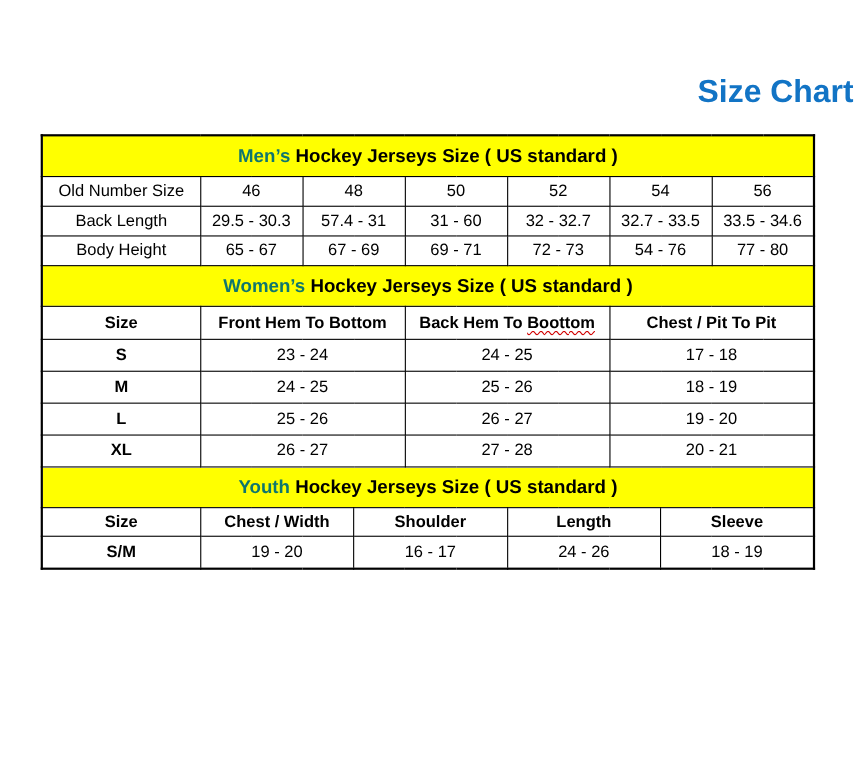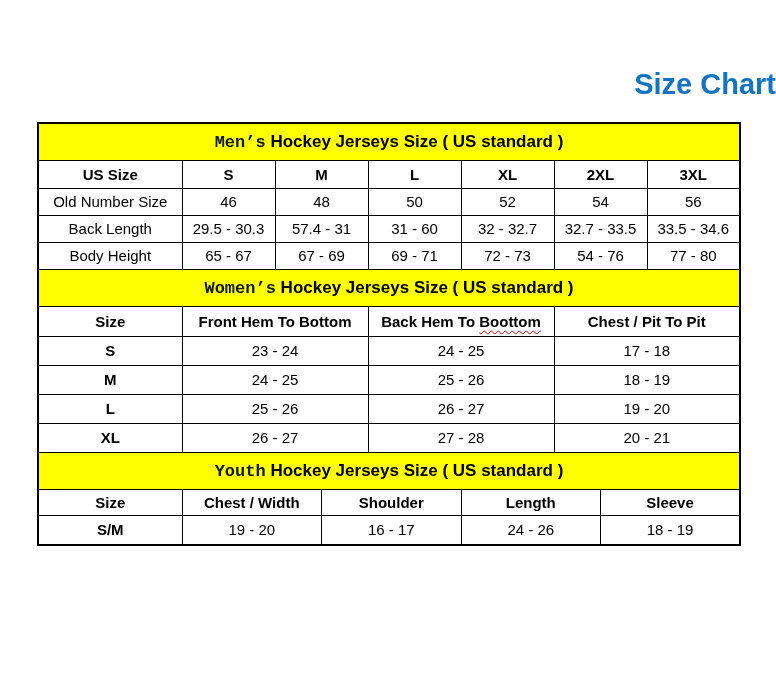--- a/index.html
+++ b/index.html
@@ -46,21 +46,21 @@
     font-weight: normal;
     overflow: hidden;
     white-space: nowrap;
   }
   th { font-weight: bold; }
   td.banner-cell {
     background: #FFFF00;
     font-weight: bold;
     font-size: 17px;
   }
-  .banner-accent { color: #0f172a; font-family: Liberation Mono, monospace; }
+  .banner-accent { color: #0f766e; }
   .bold-label { font-weight: bold; }
   .misspell {
     text-decoration: underline;
     text-decoration-style: wavy;
     text-decoration-color: #d00000;
     text-decoration-thickness: 1px;
     text-underline-offset: 3px;
   }
   tr.r-banner { height: 37px; }
   tr.r-mh { height: 28px; }
@@ -90,29 +90,20 @@
         <col class="unit-col">
       <col class="unit-col">
         <col class="unit-col">
         <col class="unit-col">
         <col class="unit-col">
     </colgroup>
     <tbody>
 
       <tr class="r-banner">
         <td class="banner-cell" colspan="13"><span class="banner-accent">Men’s</span><span> Hockey Jerseys Size ( US standard )</span></td>
-      </tr>
-      <tr class="r-mh">
-        <th>US Size</th>
-        <th colspan="2">S</th>
-        <th colspan="2">M</th>
-        <th colspan="2">L</th>
-        <th colspan="2">XL</th>
-        <th colspan="2">2XL</th>
-        <th colspan="2">3XL</th>
       </tr>
       <tr class="r-m">
         <td>Old Number Size</td>
         <td colspan="2">46</td>
         <td colspan="2">48</td>
         <td colspan="2">50</td>
         <td colspan="2">52</td>
         <td colspan="2">54</td>
         <td colspan="2">56</td>
       </tr>

